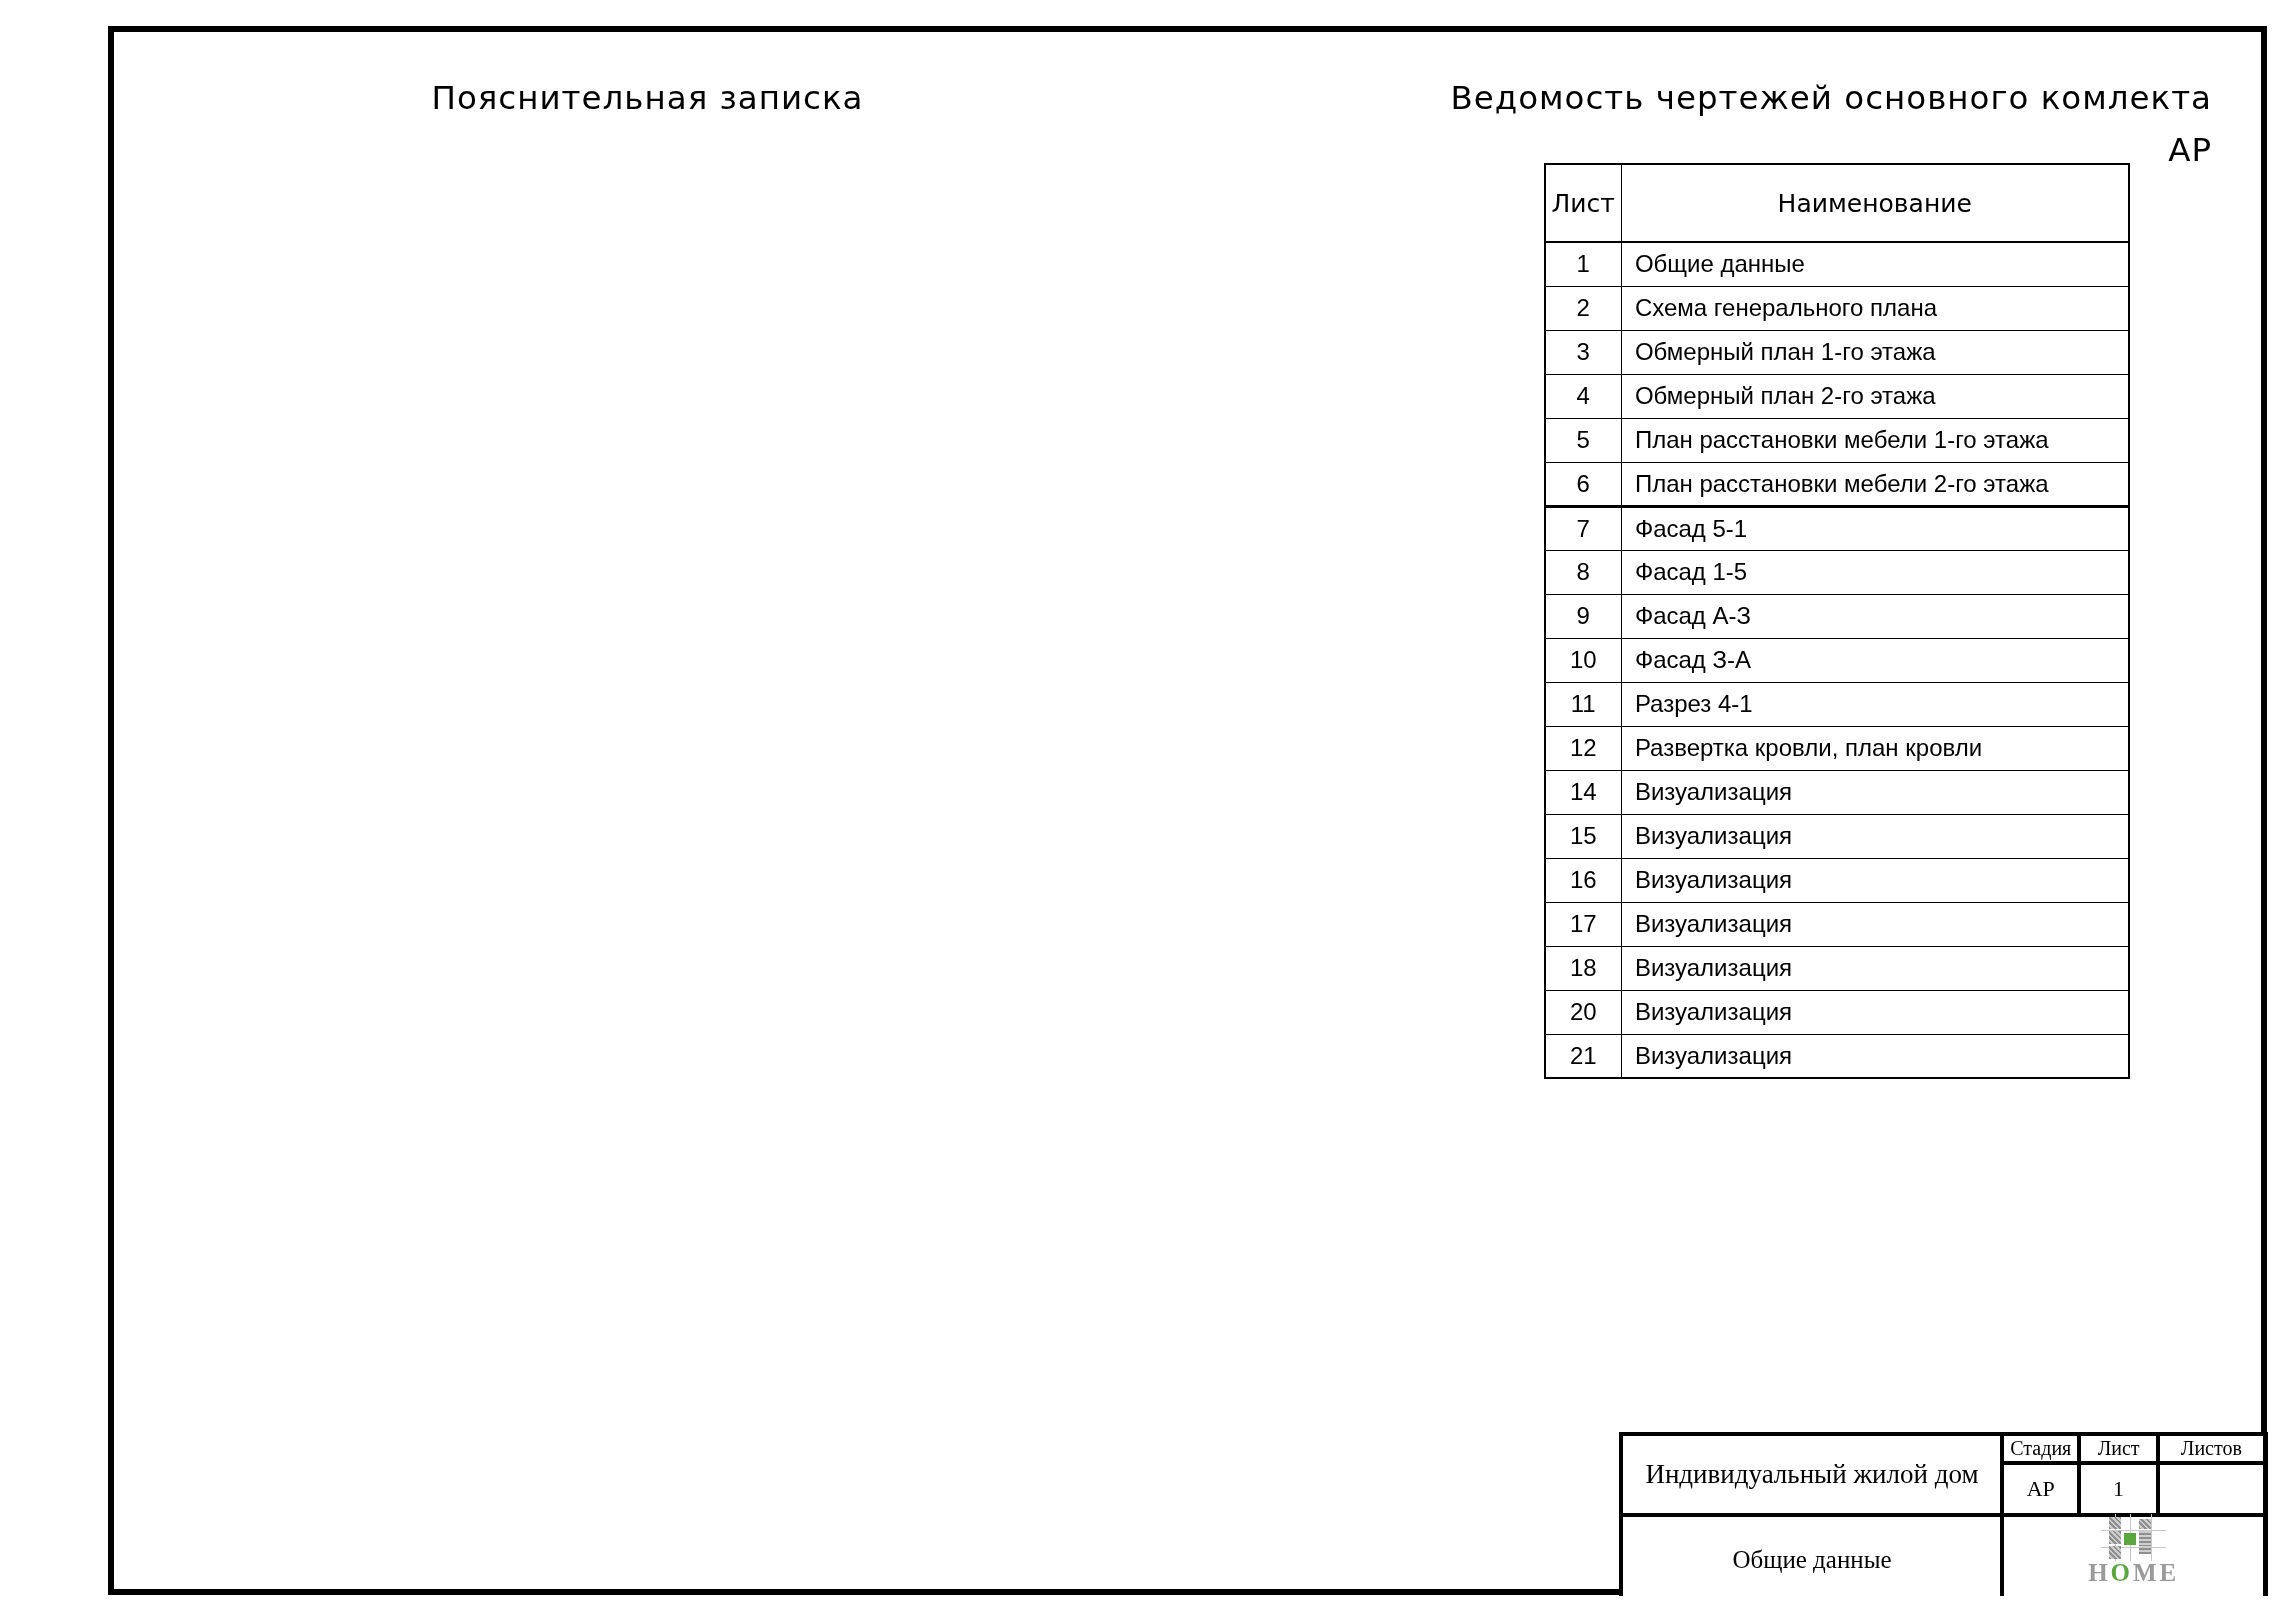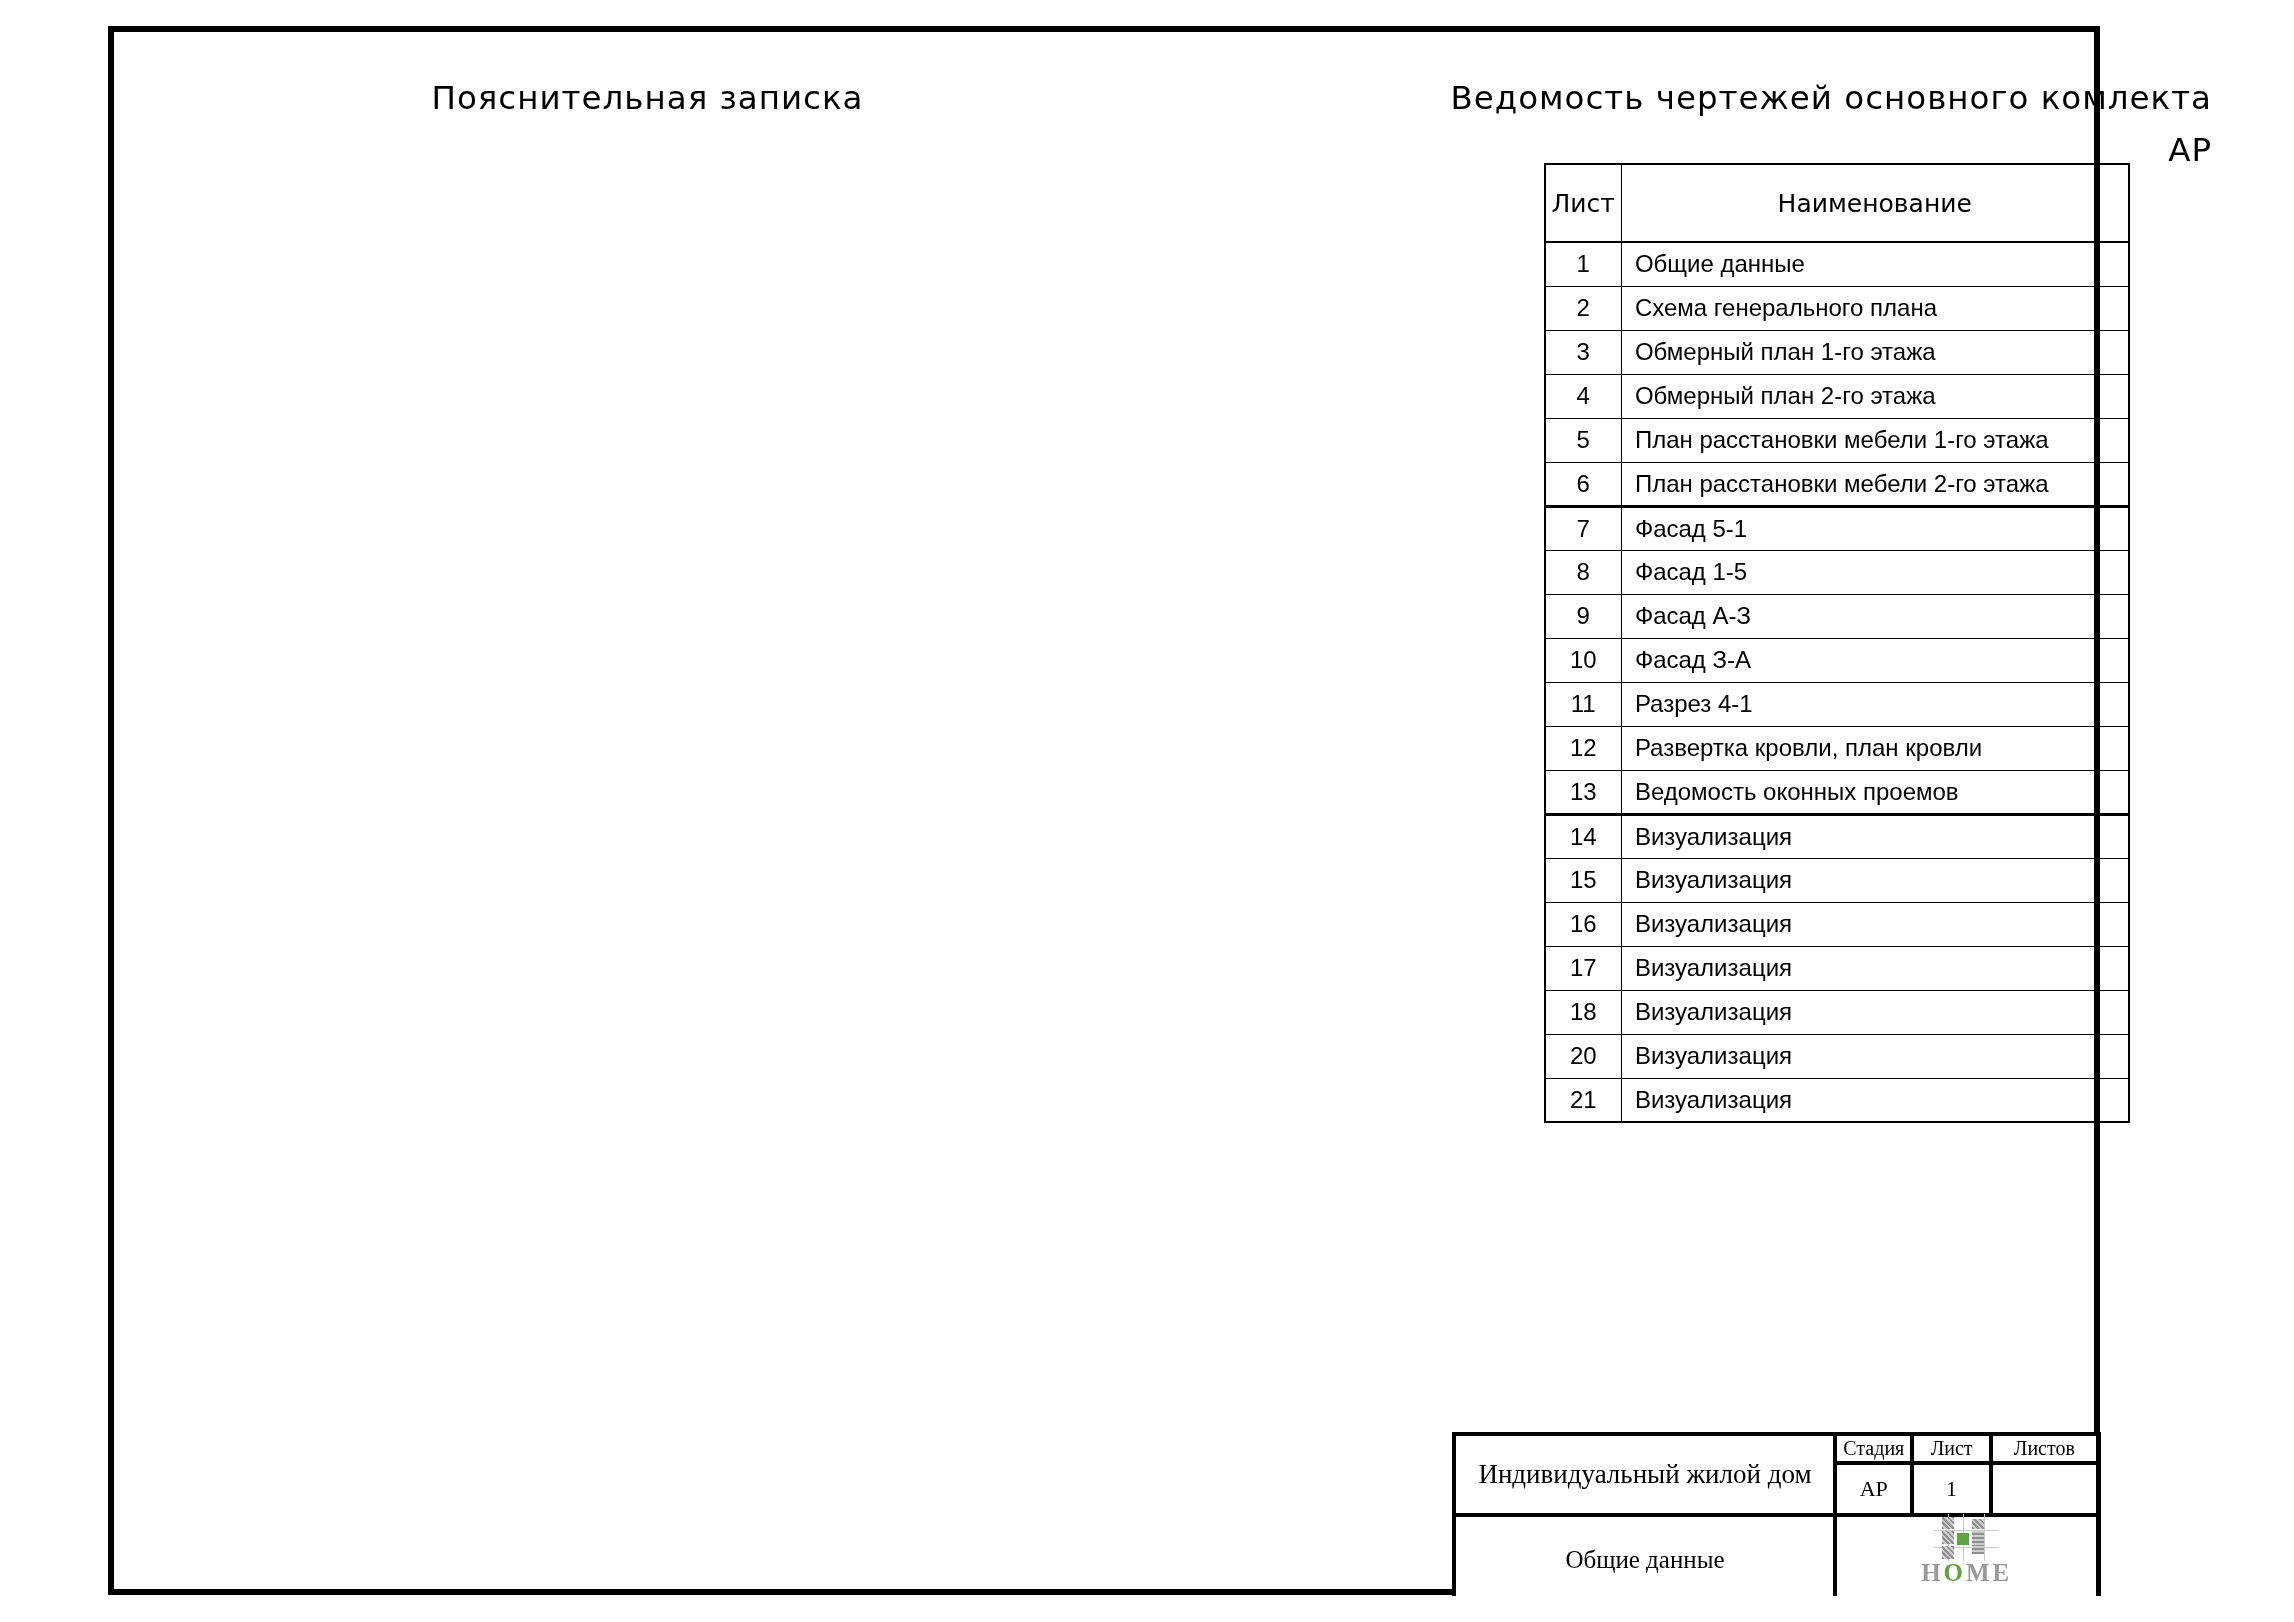--- a/index.html
+++ b/index.html
@@ -1,20 +1,20 @@
 <!DOCTYPE html>
 <html style="--logo-green: #5ca63e; --logo-text-gray: #9a9a9a;"><head>
 <meta charset="utf-8">
 <style>
   html,body{margin:0;padding:0;background:#ffffff;}
   body{width:2294px;height:1622px;position:relative;overflow:hidden;
        font-family:"Liberation Sans",sans-serif;color:#000;}
 
   
-  .frame{position:absolute;left:108px;top:26px;width:1992px;height:1569px;
+  .frame{position:absolute;left:108px;top:26px;width:2159px;height:1569px;
          border:6.7px solid #000;box-sizing:border-box;background:#fff;}
 
   
   .note-title{position:absolute;left:27px;top:40px;width:1013px;height:52px;
               margin:0;font-family:"DejaVu Sans",sans-serif;font-weight:400;
               font-size:32.5px;line-height:52px;text-align:center;letter-spacing:1px;}
   .note-lines{position:absolute;left:27px;top:128px;width:1092px;}
   .note-line{font-family:"DejaVu Sans",sans-serif;font-size:21px;line-height:43px;
              white-space:pre-wrap;}
   .note-line.indent{padding-left:75px;}
@@ -138,24 +138,20 @@
           <td class="col-num">10</td>
           <td>Фасад З-А</td>
         </tr>
         <tr class="register-row">
           <td class="col-num">11</td>
           <td>Разрез 4-1</td>
         </tr>
         <tr class="register-row">
           <td class="col-num">12</td>
           <td>Развертка кровли, план кровли</td>
-        </tr>
-        <tr class="register-row section-end">
-          <td class="col-num">13</td>
-          <td>Ведомость оконных проемов</td>
         </tr>
         <tr class="register-row">
           <td class="col-num">14</td>
           <td>Визуализация</td>
         </tr>
         <tr class="register-row">
           <td class="col-num">15</td>
           <td>Визуализация</td>
         </tr>
         <tr class="register-row">

